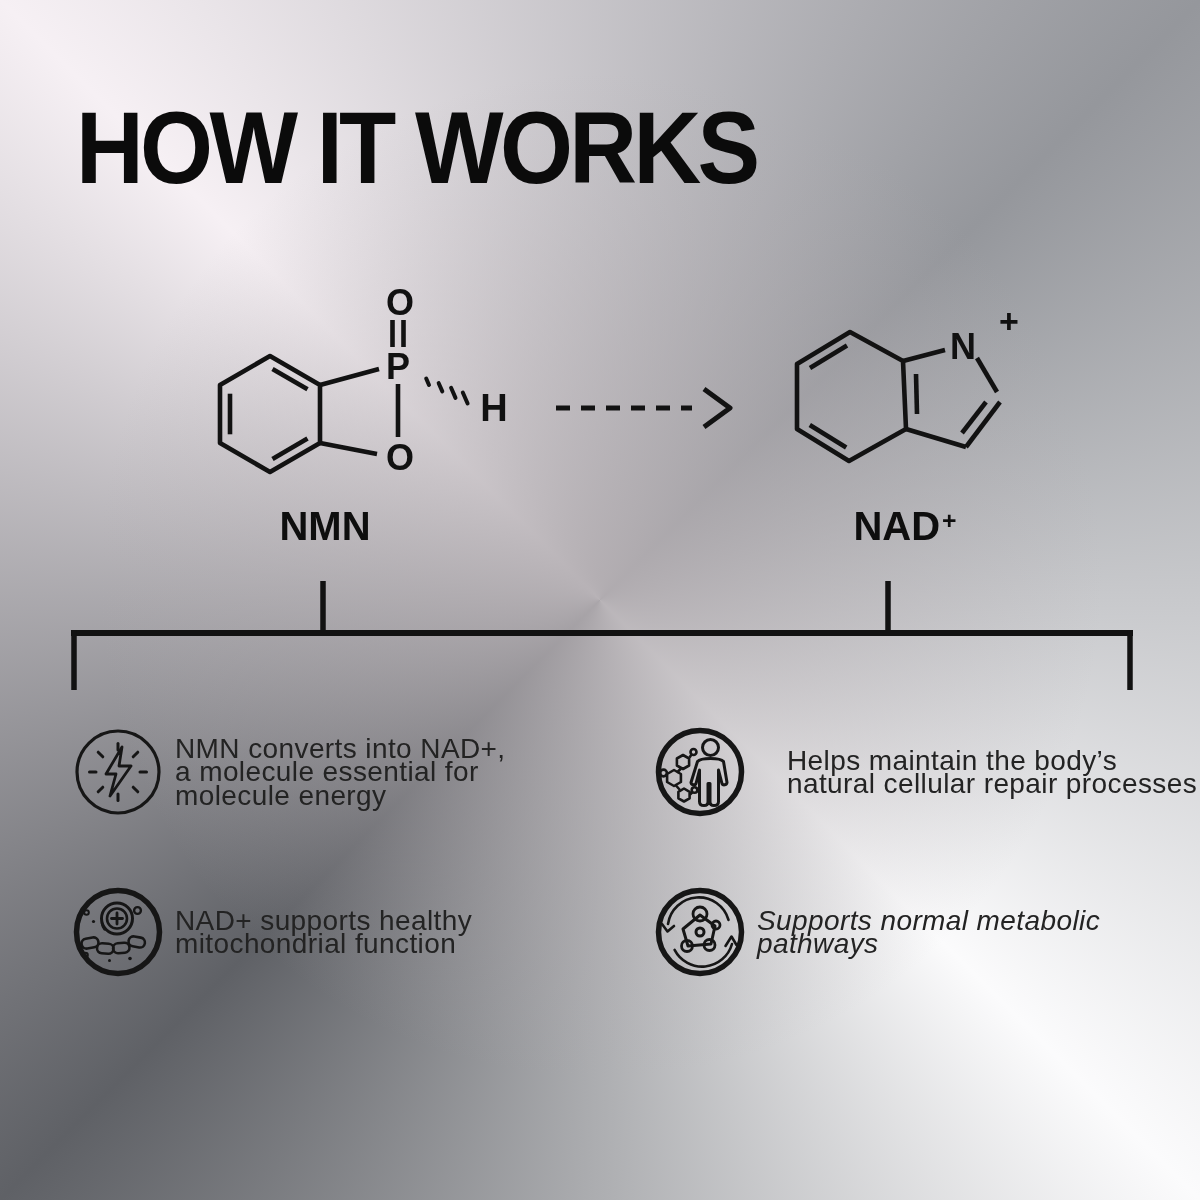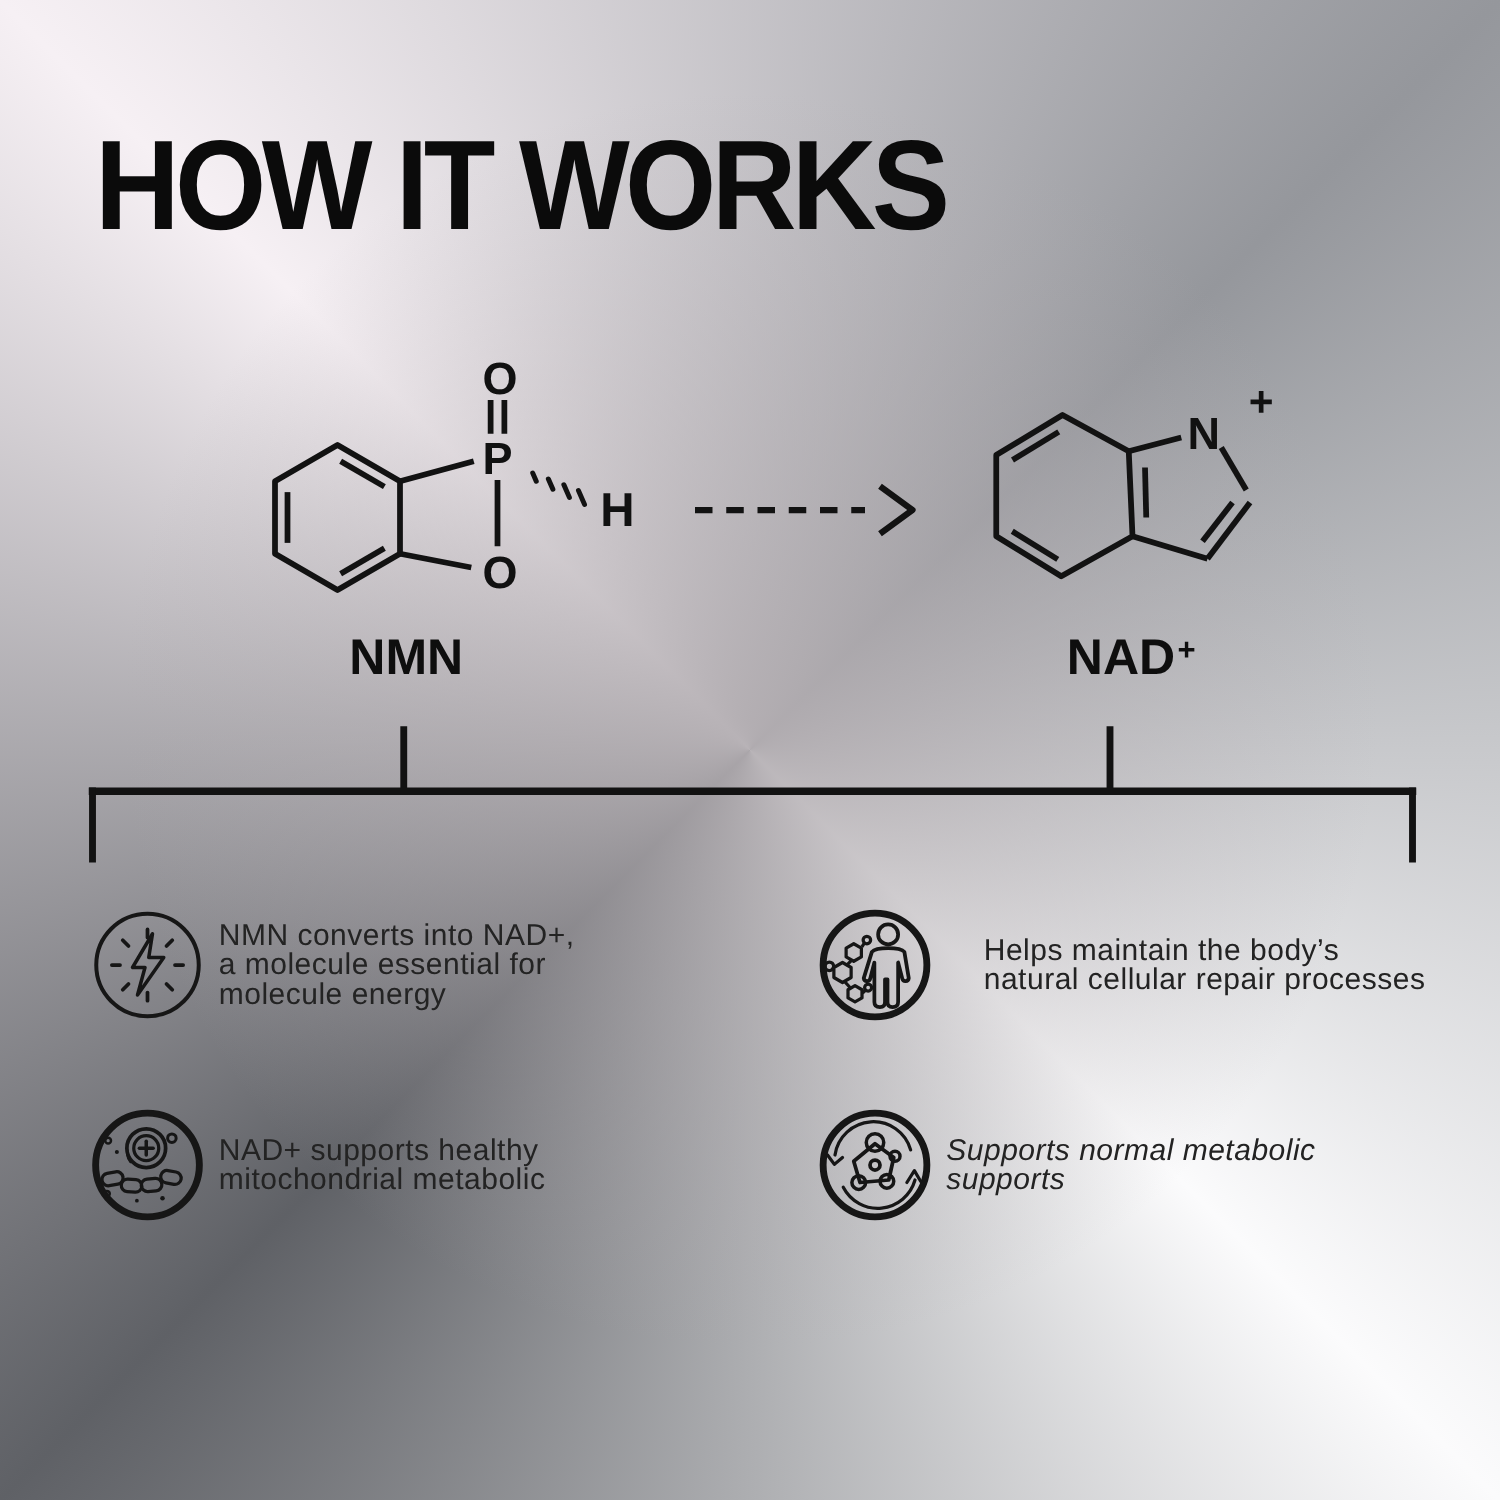--- a/index.html
+++ b/index.html
@@ -24,21 +24,21 @@
   svg{display:block;}
   #overlay{position:absolute;left:0;top:0;}
   .atom{font-family:"Liberation Sans",sans-serif;font-size:36px;font-weight:700;fill:#111;stroke:none;}
   .atom-h{font-size:38px;}
   .charge{font-family:"Liberation Sans",sans-serif;font-size:34px;font-weight:700;fill:#111;stroke:none;}
   .benefit{
     position:absolute;display:flex;align-items:center;gap:11px;height:92px;width:540px;
   }
   .benefit .icon{flex:0 0 92px;}
   .benefit .text{
-    font-size:24px;line-height:23.4px;letter-spacing:.4px;color:#232323;white-space:nowrap;
+    font-size:28px;line-height:23.4px;letter-spacing:.4px;color:#232323;white-space:nowrap;
   }
   .line-art{stroke:#161616;fill:none;}
 </style>
 </head>
 <body>
 
 <div id="stage">
 
   <div class="title">HOW IT WORKS</div>
 
@@ -168,21 +168,21 @@
         <circle cx="13.5" cy="69" r="2.3" stroke-width="2"></circle>
       </g>
       <g fill="#161616" stroke="none">
         <circle cx="21.5" cy="35.5" r="1.6"></circle>
         <circle cx="58" cy="72.5" r="1.8"></circle>
         <circle cx="37.5" cy="74.5" r="1.5"></circle>
       </g>
     </svg>
     <div class="text">
       <div>NAD+ supports healthy</div>
-      <div>mitochondrial metabolic</div>
+      <div>mitochondrial function</div>
     </div>
   </div>
 
   <div class="benefit" style="left:654px;top:886px;font-style:italic;">
     <svg class="icon" width="92" height="92" viewBox="0 0 92 92">
       <circle class="line-art" cx="46" cy="46" r="41.5" stroke-width="5.5"></circle>
       <path class="line-art" d="M46,29 L61,40 L57,58 L34,60 L29,43 Z" stroke-width="3" stroke-linejoin="round"></path>
       <g class="line-art" stroke-width="2.8" fill="#c9c7cb">
         <circle cx="46" cy="28" r="7"></circle>
         <circle cx="62" cy="39" r="4"></circle>
@@ -192,17 +192,17 @@
       <circle class="line-art" cx="46" cy="46" r="4" stroke-width="3"></circle>
       <g class="line-art" stroke-width="2.6" stroke-linecap="round" stroke-linejoin="round">
         <path d="M14,38 A31,31 0 0 1 74.5,33.9"></path>
         <path d="M8,38 L13.5,45.5 L20,40"></path>
         <path d="M78,58 A31,31 0 0 1 20.6,63.8"></path>
         <path d="M71.5,60 L77.5,50.5 L82.5,59"></path>
       </g>
     </svg>
     <div class="text">
       <div>Supports normal metabolic</div>
-      <div>supports</div>
+      <div>pathways</div>
     </div>
   </div>
 
 </div>
 
 </body></html>

